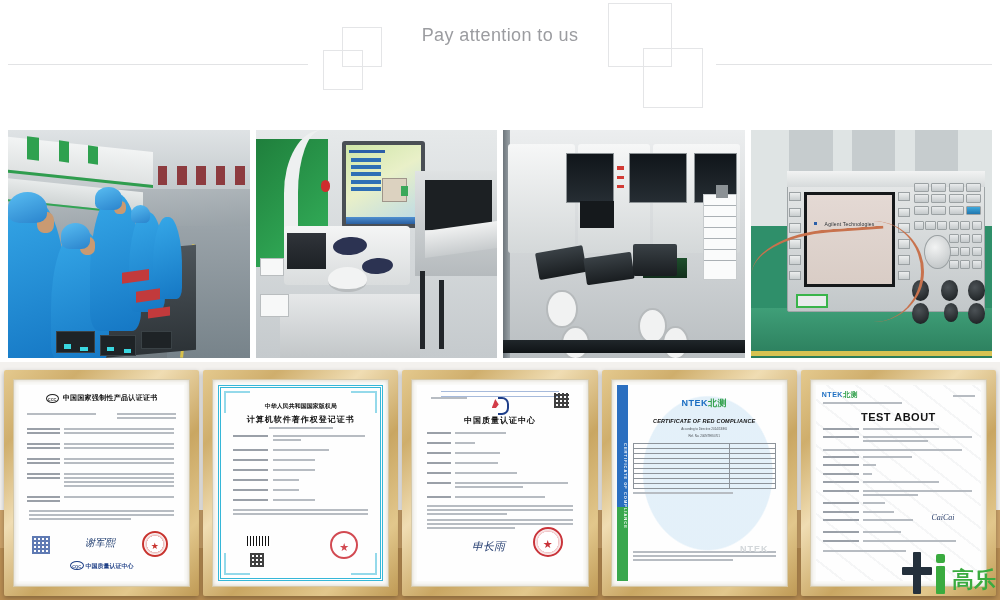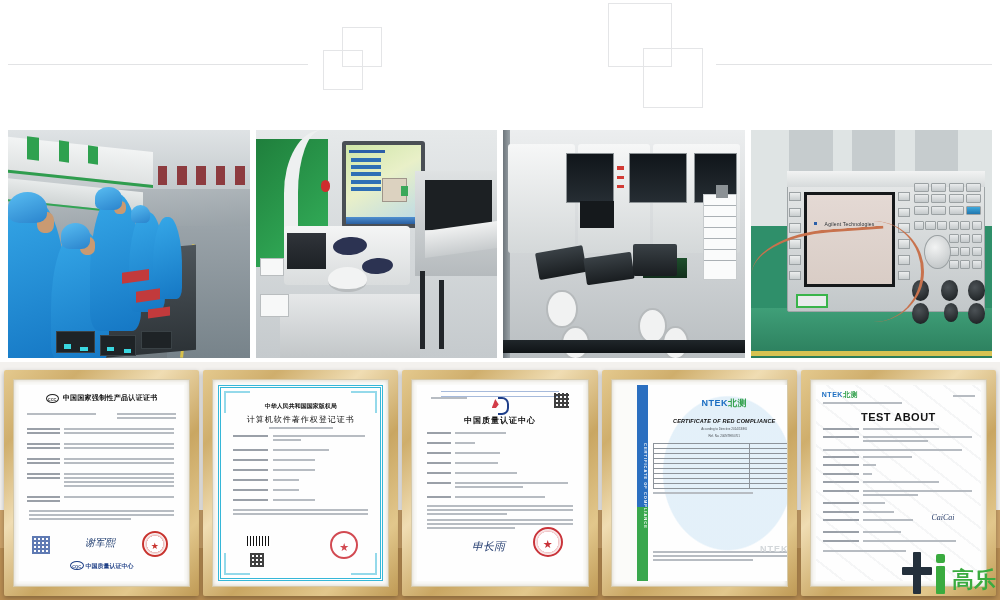--- a/index.html
+++ b/index.html
@@ -319,21 +319,21 @@
   .c2doc { border:3px double #35b7d8; }
   .c2doc .orn { position:absolute; width:26px; height:22px;
     border:2px solid #5cc6e0; opacity:0.65; }
   .c2doc .o-tl { left:3px; top:3px; border-right:none; border-bottom:none; }
   .c2doc .o-tr { right:3px; top:3px; border-left:none; border-bottom:none; }
   .c2doc .o-bl { left:3px; bottom:3px; border-right:none; border-top:none; }
   .c2doc .o-br { right:3px; bottom:3px; border-left:none; border-top:none; }
   .c2doc .t1 { text-align:center; margin-top:14px; font-size:6px;
     font-weight:bold; color:#111; }
   .c2doc .t2 { text-align:center; margin-top:3px; font-size:8px;
-    font-weight:normal; color:#111; letter-spacing:1px; }
+    font-weight:bold; color:#111; letter-spacing:1px; }
   .c2doc .row { display:flex; gap:5px; margin:4px 12px 0 12px; }
   .c2doc .k { width:26%; } .c2doc .v { width:68%; }
   .c2doc .bc { position:absolute; left:16%; bottom:17%; width:24px; height:10px;
     background:repeating-linear-gradient(90deg,#111 0 1px,#fff 1px 3px); }
   .c2doc .qr2 { position:absolute; left:18%; bottom:6%; width:14px; height:14px;
     background:repeating-linear-gradient(90deg,#111 0 2px,transparent 2px 4px),
       repeating-linear-gradient(0deg,#111 0 2px,transparent 2px 4px); opacity:0.8; }
   .c2doc .seal2 { position:absolute; right:14%; bottom:10%;
     width:28px; height:28px; border:2px solid #d24a52; border-radius:50%; }
   .c2doc .seal2:after { content:"★"; position:absolute; inset:0;
@@ -364,21 +364,21 @@
     text-align:center; line-height:30px; color:#c9343a; font-size:11px; }
   .c3doc .sig3 { position:absolute; left:33%; bottom:14%; font-size:11px;
     color:#243d70; font-family:"Liberation Serif",serif; font-style:italic; }
 
   
   .ntek-logo { text-align:center; font-weight:bold; letter-spacing:0.5px; }
   .ntek-logo .n { color:#1b6ec2; }
   .ntek-logo .cn { color:#2f9f4a; }
   .c4doc { background:
     radial-gradient(ellipse at 55% 45%, rgba(150,200,235,0.25) 0 50%, transparent 51%),
-    #fefefe; margin-left: 20px; }
+    #fefefe; }
   .c4doc .sidebar {
     position:absolute; left:0; top:0; width:11px; height:100%;
     background:linear-gradient(180deg,#2b6fc0 0 62%, #39a74d 62% 100%);
     color:#fff; font-size:4px; writing-mode:vertical-rl;
     text-align:center; letter-spacing:1px; padding-top:6px; font-weight:bold;
   }
   .c4doc .inner { margin-left:13px; padding:6px 6px 0 3px; }
   .c4doc .logo4 { font-size:9px; margin-top:6px; }
   .c4doc .ttl4 { text-align:center; font-size:5.5px; font-weight:bold;
     font-style:italic; color:#111; margin-top:8px; letter-spacing:0.2px; }
@@ -429,20 +429,21 @@
 <div class="header">
   <div class="hline left"></div>
   <div class="hline right"></div>
 
   <div class="sq a"></div>
   <div class="sq b"></div>
   <div class="sq c"></div>
   <div class="sq d"></div>
 
   <div class="title-wrap">
+    <div class="title-sub">Pay attention to us</div>
   </div>
 </div>
 
 <div class="photo-row">
 
   <div class="photo p1">
     <div class="ceil"></div>
     <div class="redw" style="left:62%"></div>
       <div class="redw" style="left:70%"></div>
     <div class="redw" style="left:78%"></div>

